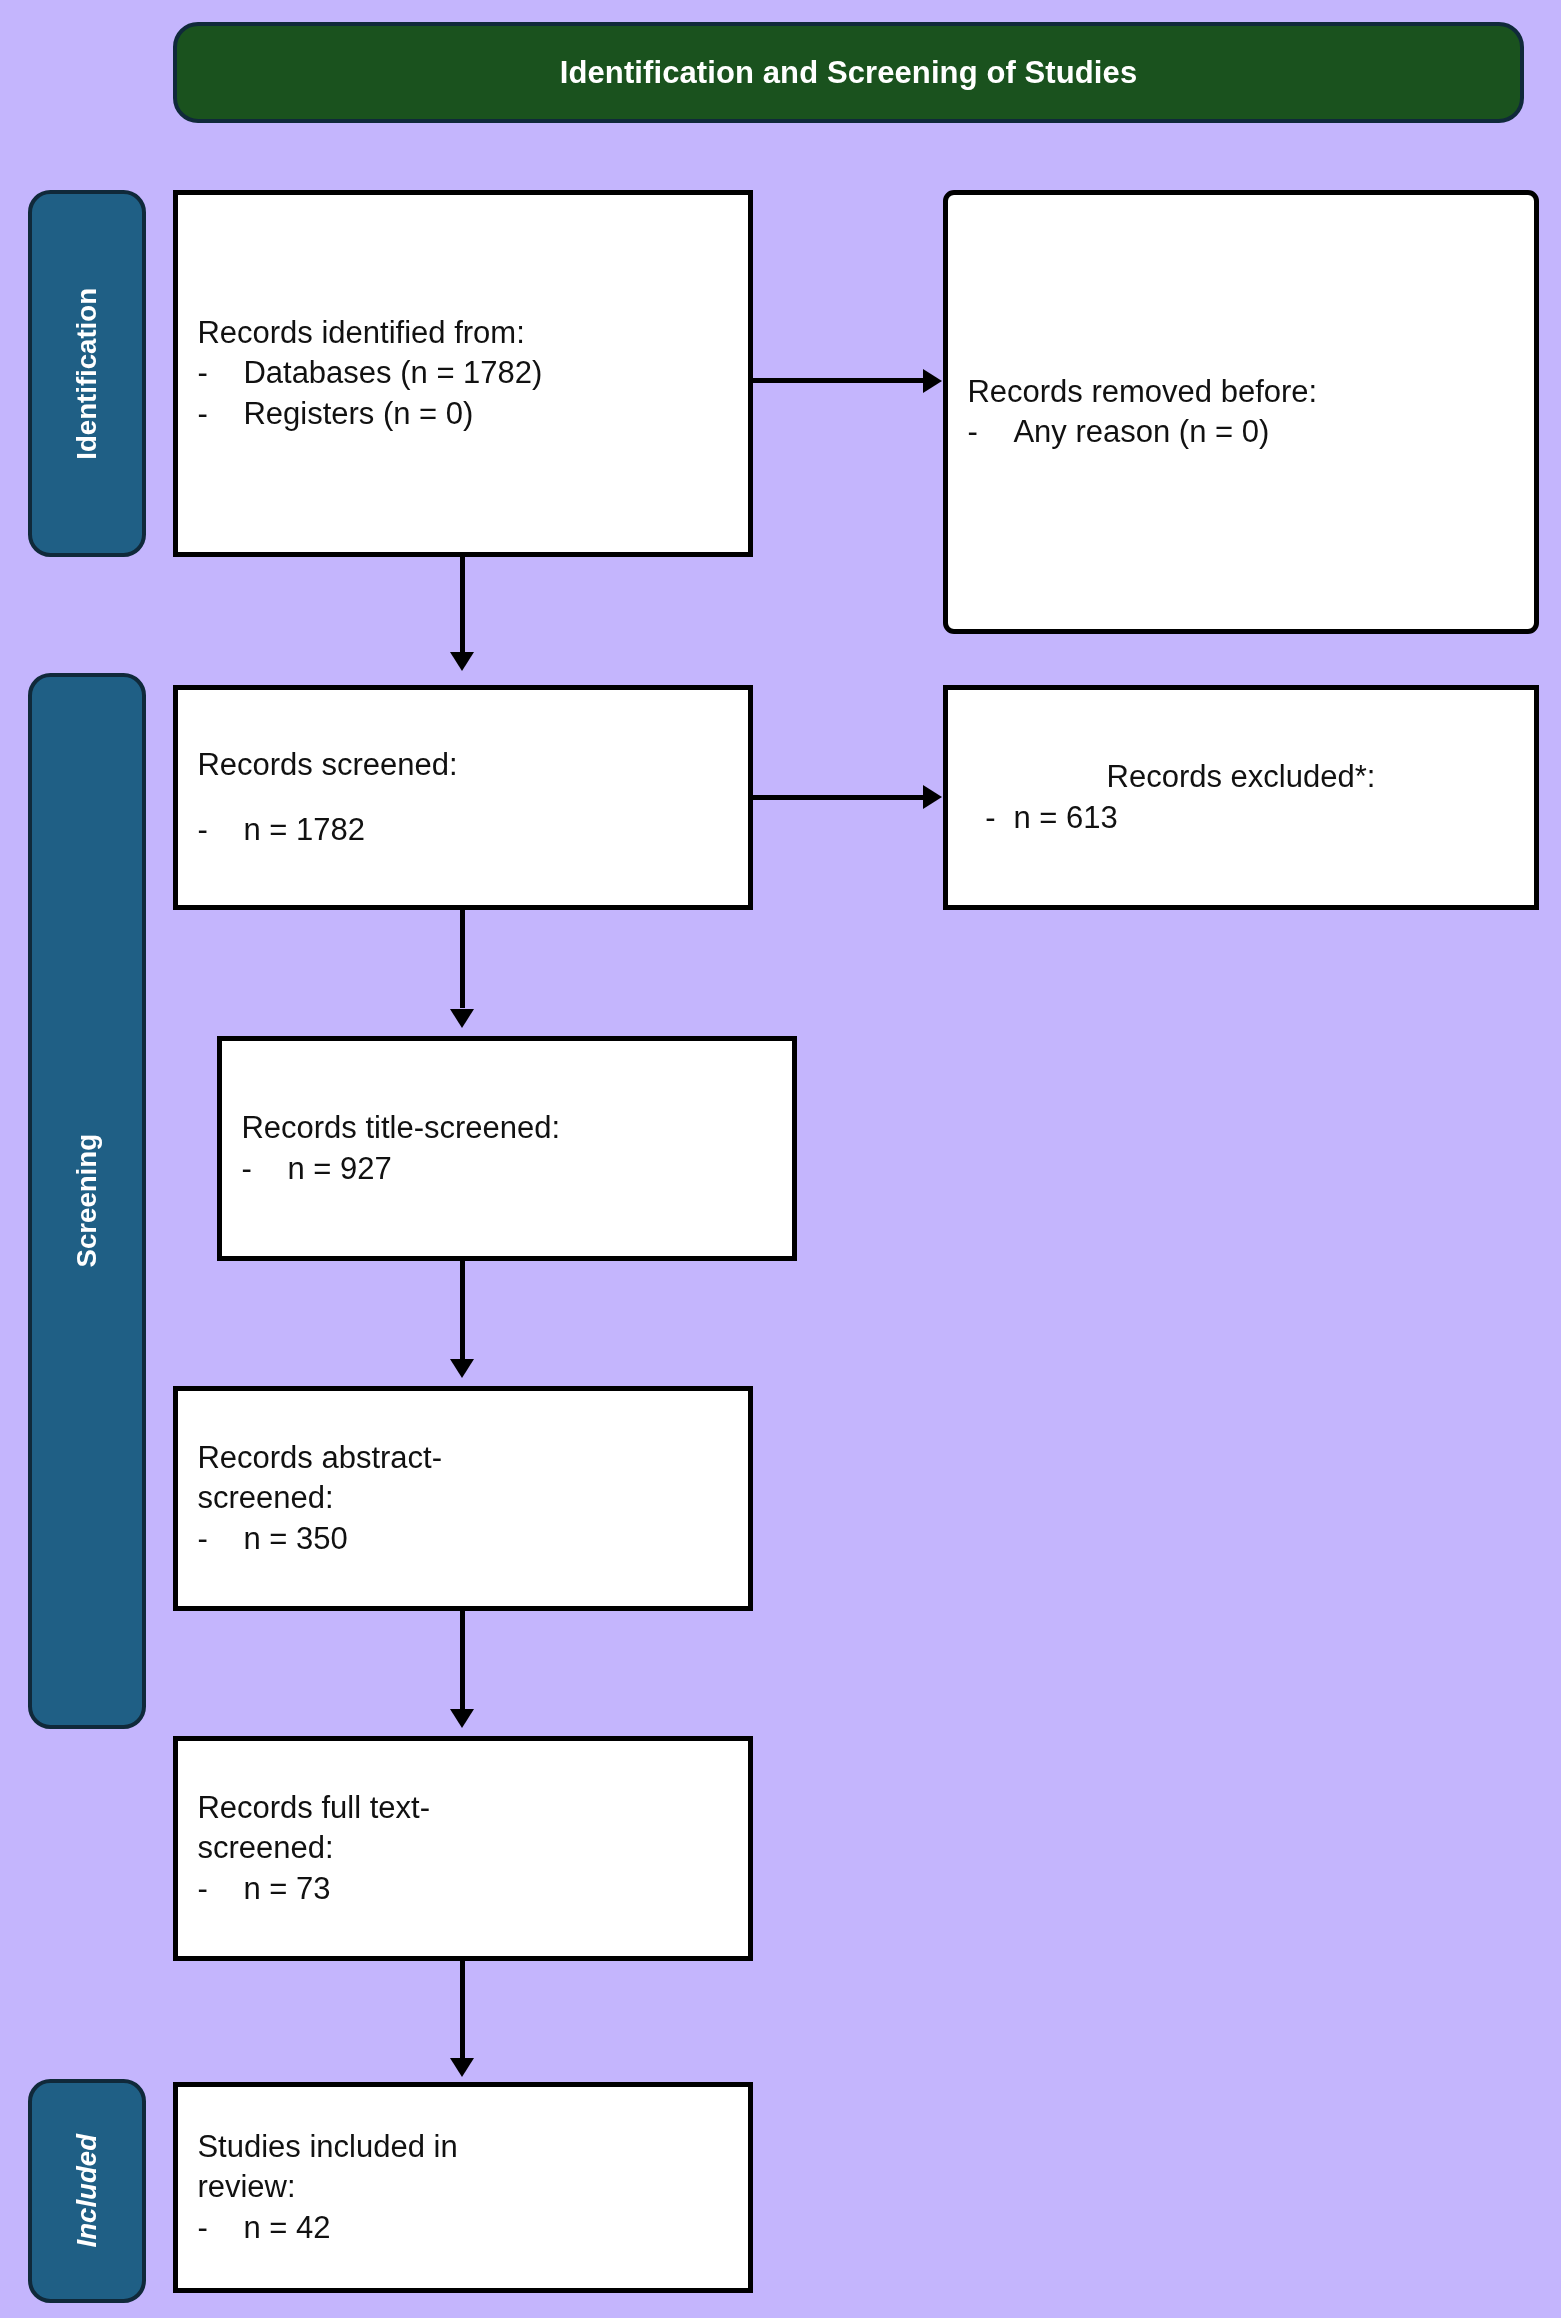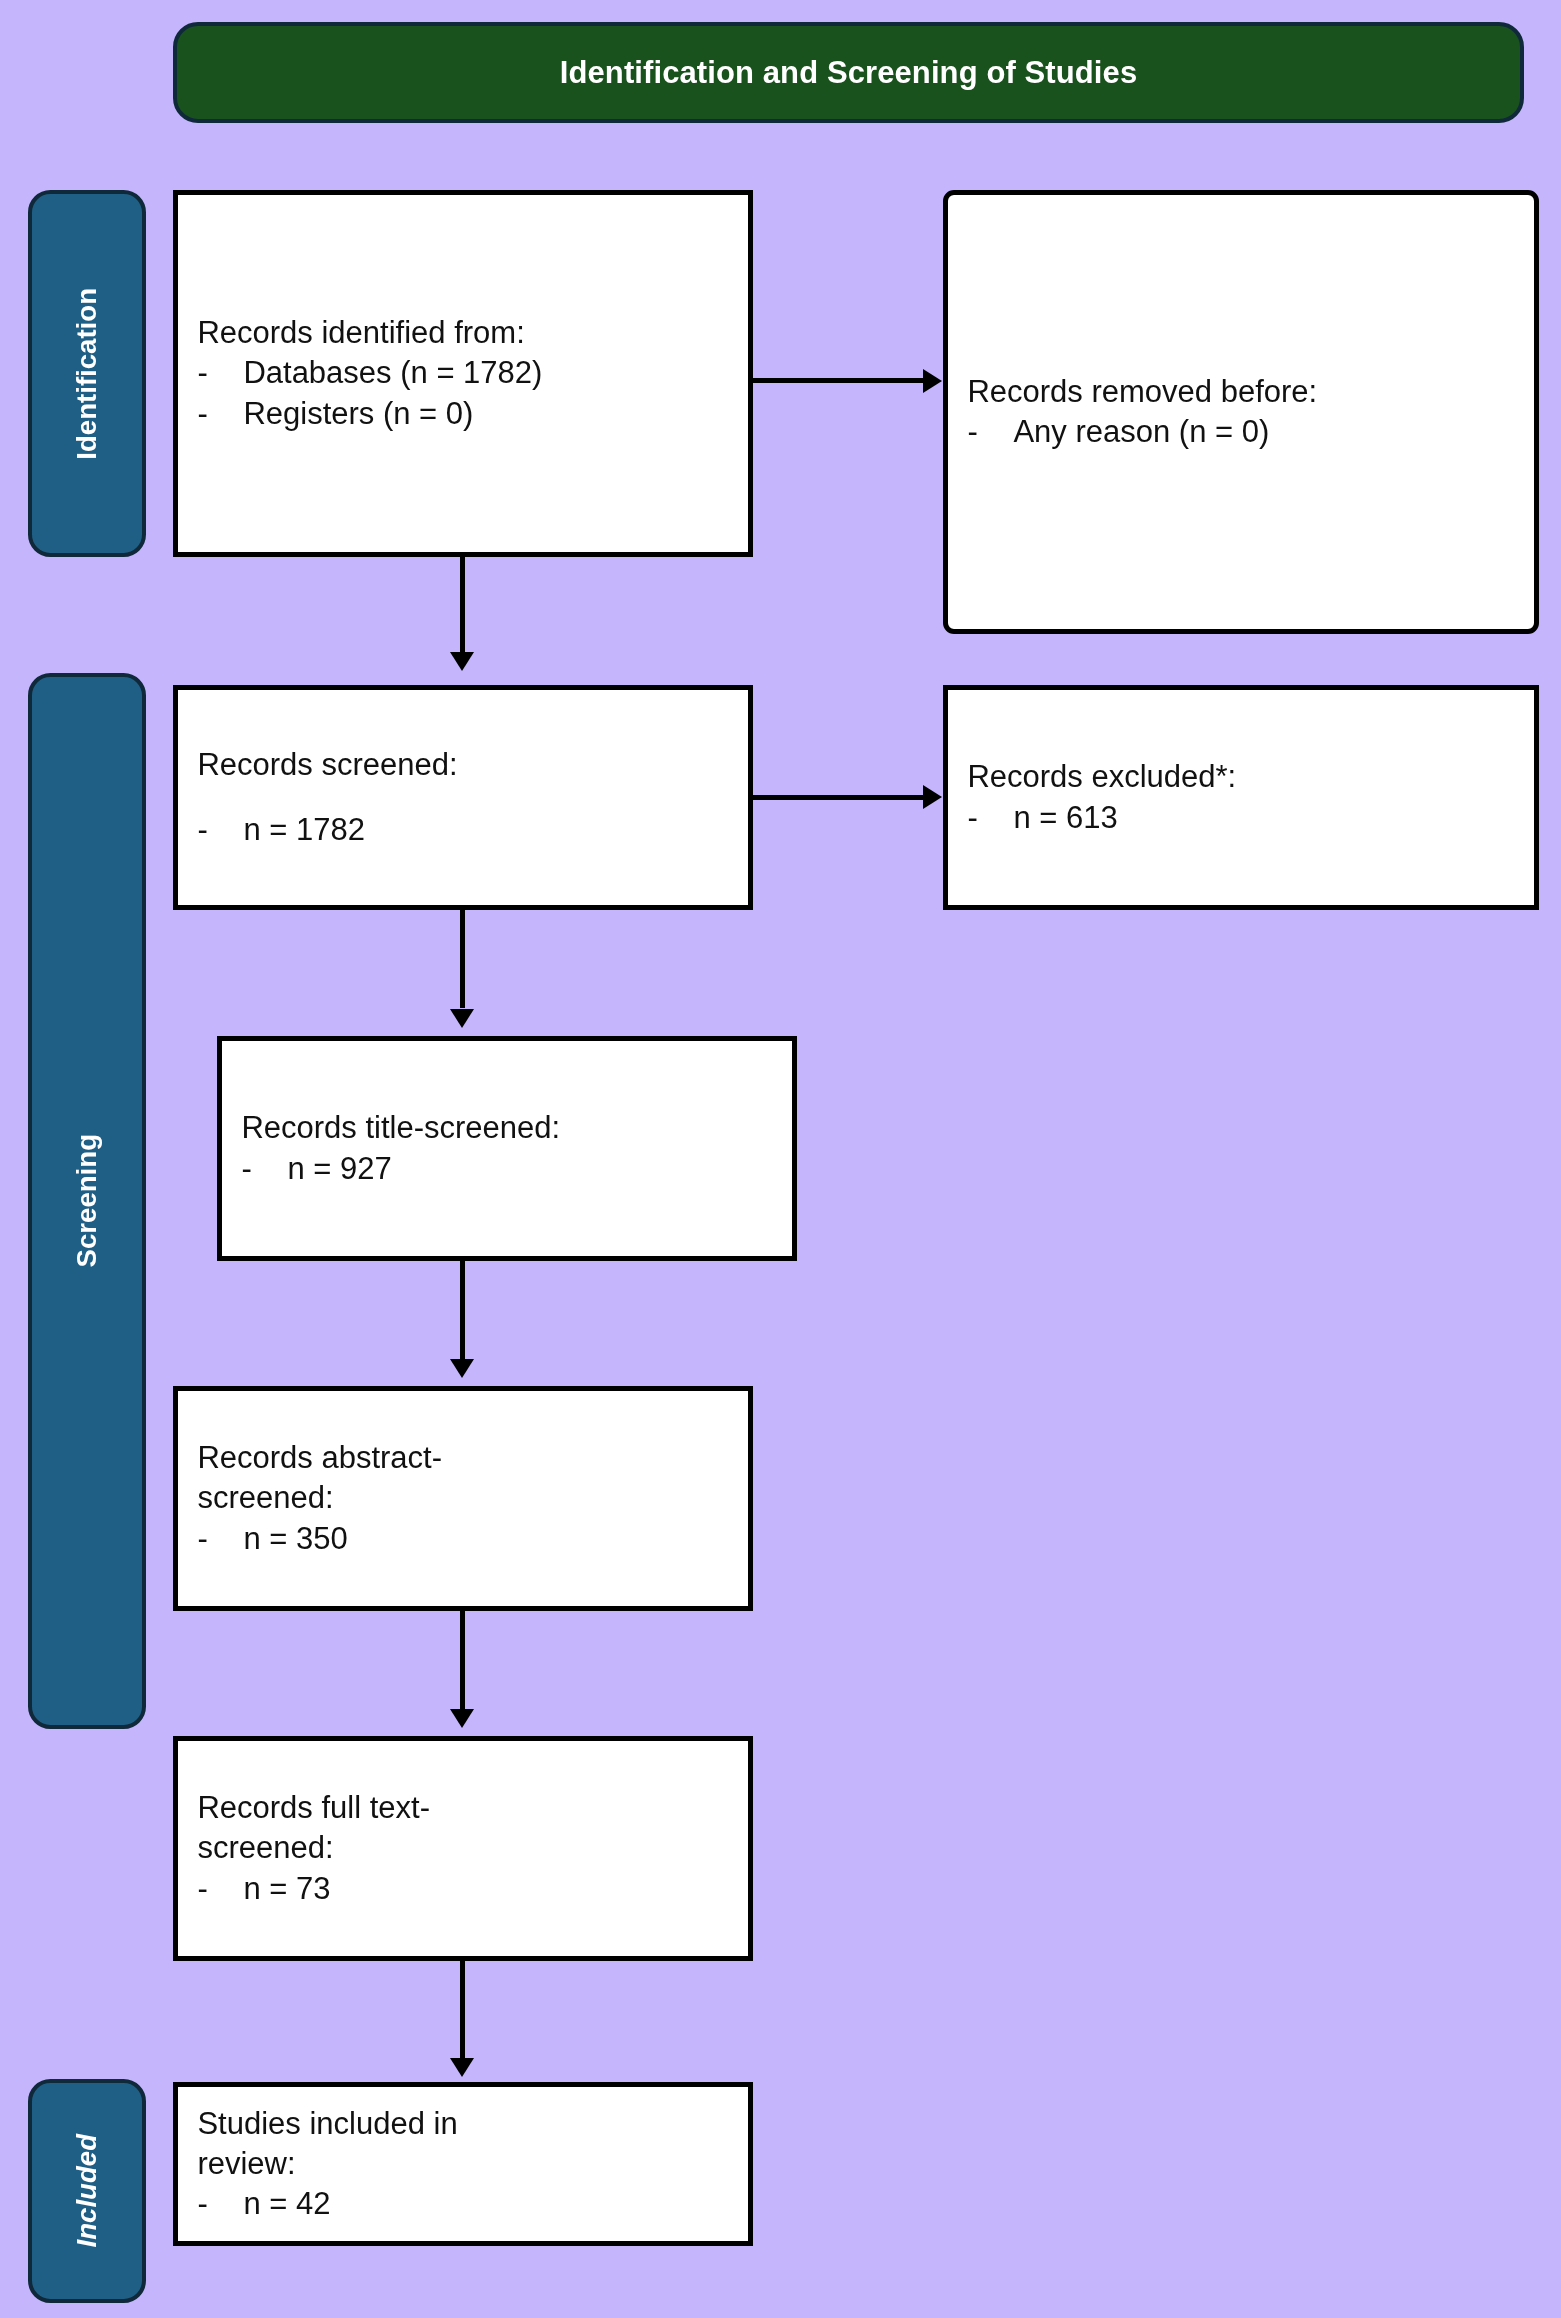--- a/index.html
+++ b/index.html
@@ -178,21 +178,21 @@
   <div class="arrow-down" style="left:450px; top:652px;"></div>
 
   <div class="flow-box" style="left:173px; top:685px; width:580px; height:225px;gap:25px;">
     <div class="box-heading">Records screened:</div>
     <div class="bullet-row">
       <span class="bullet-dash">-</span>
       <span class="bullet-text">n = 1782</span>
     </div>
   </div>
 
-  <div class="flow-box" style="left:943px; top:685px; width:596px; height:225px;">
+  <div class="flow-box" style="left:943px; top:685px; width:596px; height:225px;text-align:center;">
     <div class="box-heading">Records excluded*:</div>
     <div class="bullet-row">
       <span class="bullet-dash">-</span>
       <span class="bullet-text">n = 613</span>
     </div>
   </div>
 
   <div class="conn-h" style="left:753px; top:795px; width:171px;"></div>
   <div class="arrow-right" style="left:923px; top:785px;"></div>
 
@@ -227,21 +227,21 @@
 screened:</div>
     <div class="bullet-row">
       <span class="bullet-dash">-</span>
       <span class="bullet-text">n = 73</span>
     </div>
   </div>
 
   <div class="conn-v" style="left:460px; top:1961px; height:97px;"></div>
   <div class="arrow-down" style="left:450px; top:2058px;"></div>
 
-  <div class="flow-box" style="left:173px; top:2082px; width:580px; height:164px;">
+  <div class="flow-box" style="left:173px; top:2082px; width:580px; height:211px;">
     <div class="box-heading">Studies included in
 review:</div>
     <div class="bullet-row">
       <span class="bullet-dash">-</span>
       <span class="bullet-text">n = 42</span>
     </div>
   </div>
 
 </div>
 

